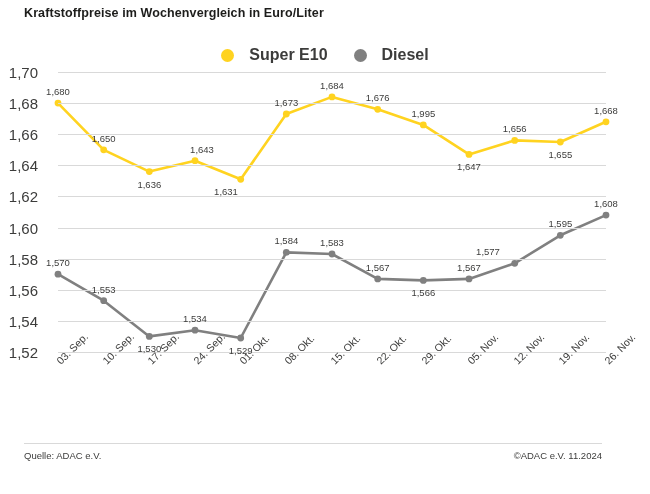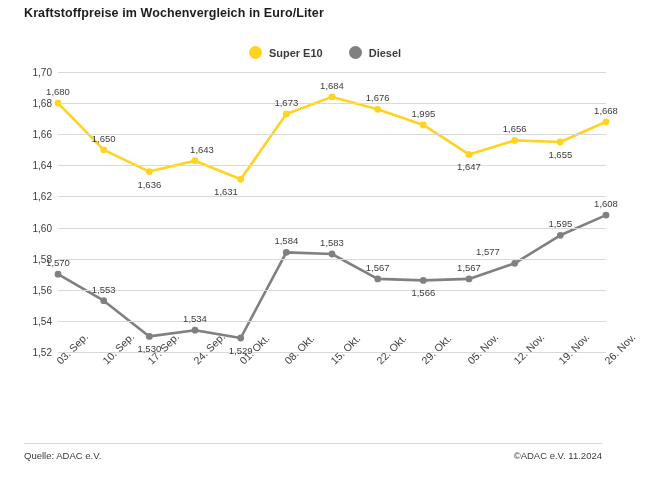--- a/index.html
+++ b/index.html
@@ -44,23 +44,24 @@
     align-items: center;
     gap: 7px;
   }
   .legend-dot {
     width: 13px;
     height: 13px;
     border-radius: 50%;
     display: block;
   }
   .legend-label {
-    font-size: 11px;
+    font-size: 16px;
     font-weight: bold;
     color: #3c3c3b;
+    margin-left: 8px;
   }
   #plot {
     position: absolute;
     left: 58px;
     top: 72px;
     width: 548px;
     height: 280px;
   }
   .gridline {
     position: absolute;
@@ -71,22 +72,22 @@
   }
   #y-axis {
     position: absolute;
     left: 2px;
     top: 72px;
     width: 50px;
     height: 280px;
   }
   .y-label {
     position: absolute;
-    right: 0;
-    font-size: 10px;
+    right: 14px;
+    font-size: 15px;
     color: #3c3c3b;
     transform: translateY(-50%);
     white-space: nowrap;
   }
   #x-axis {
     position: absolute;
     left: 58px;
     top: 352px;
     width: 548px;
     height: 80px;

